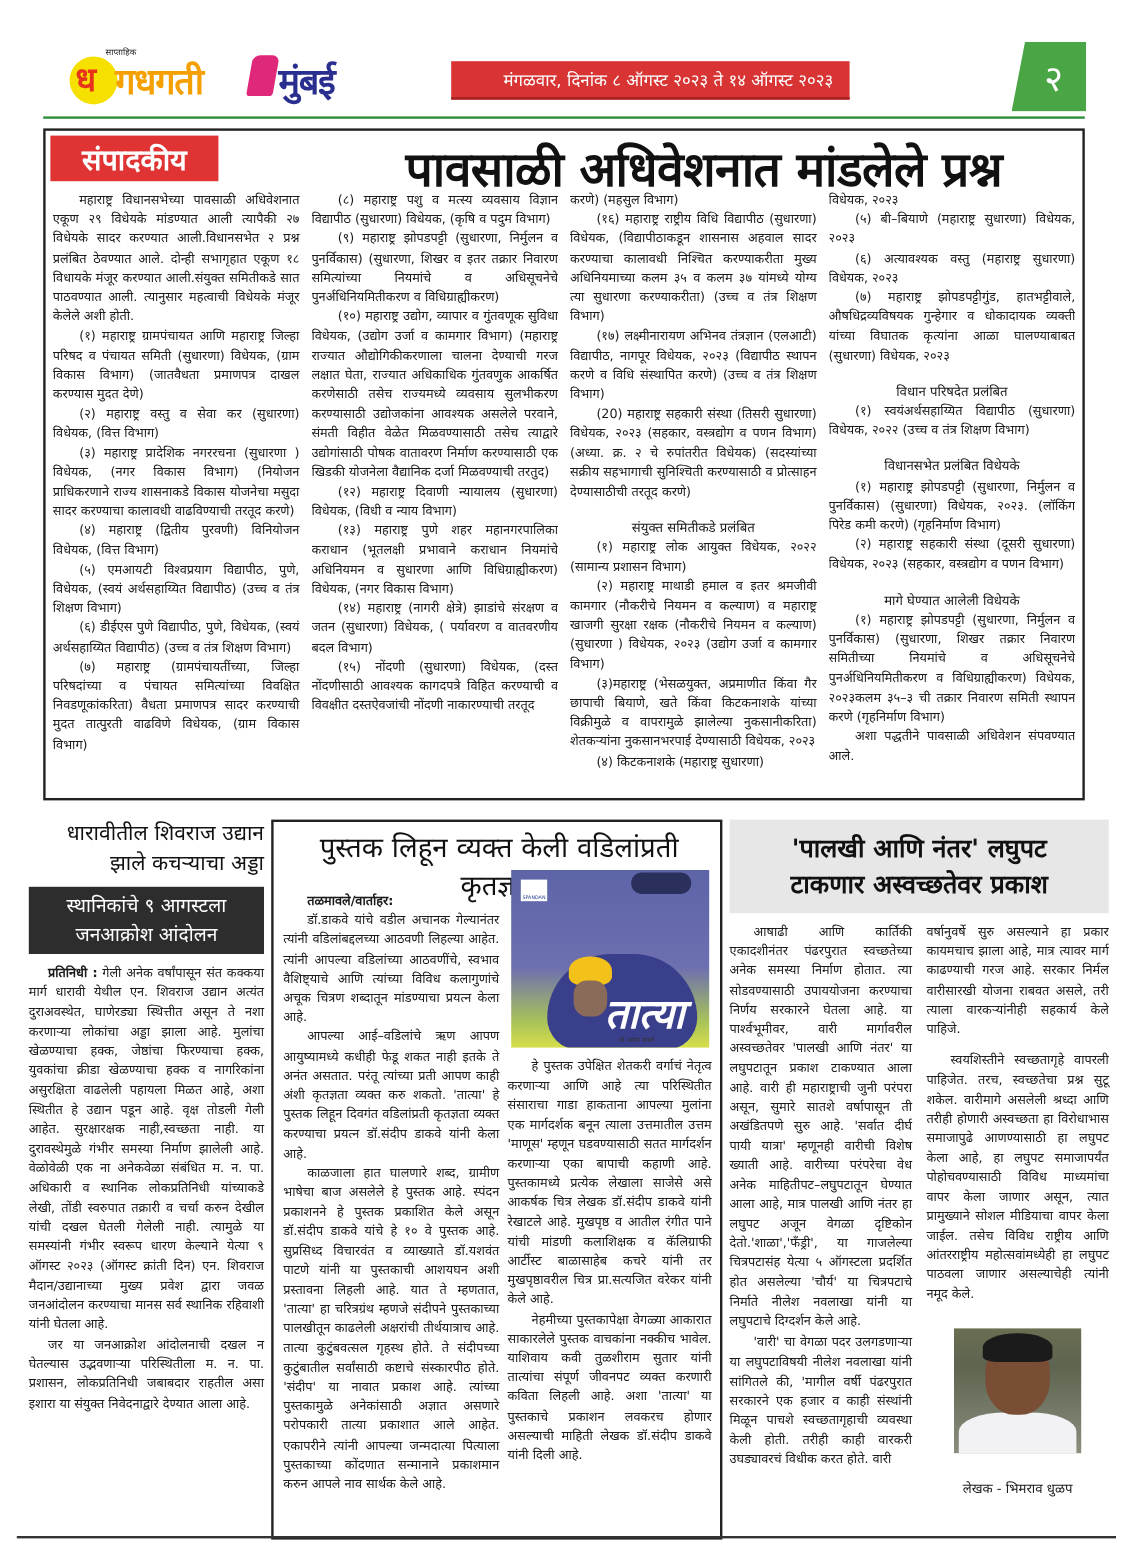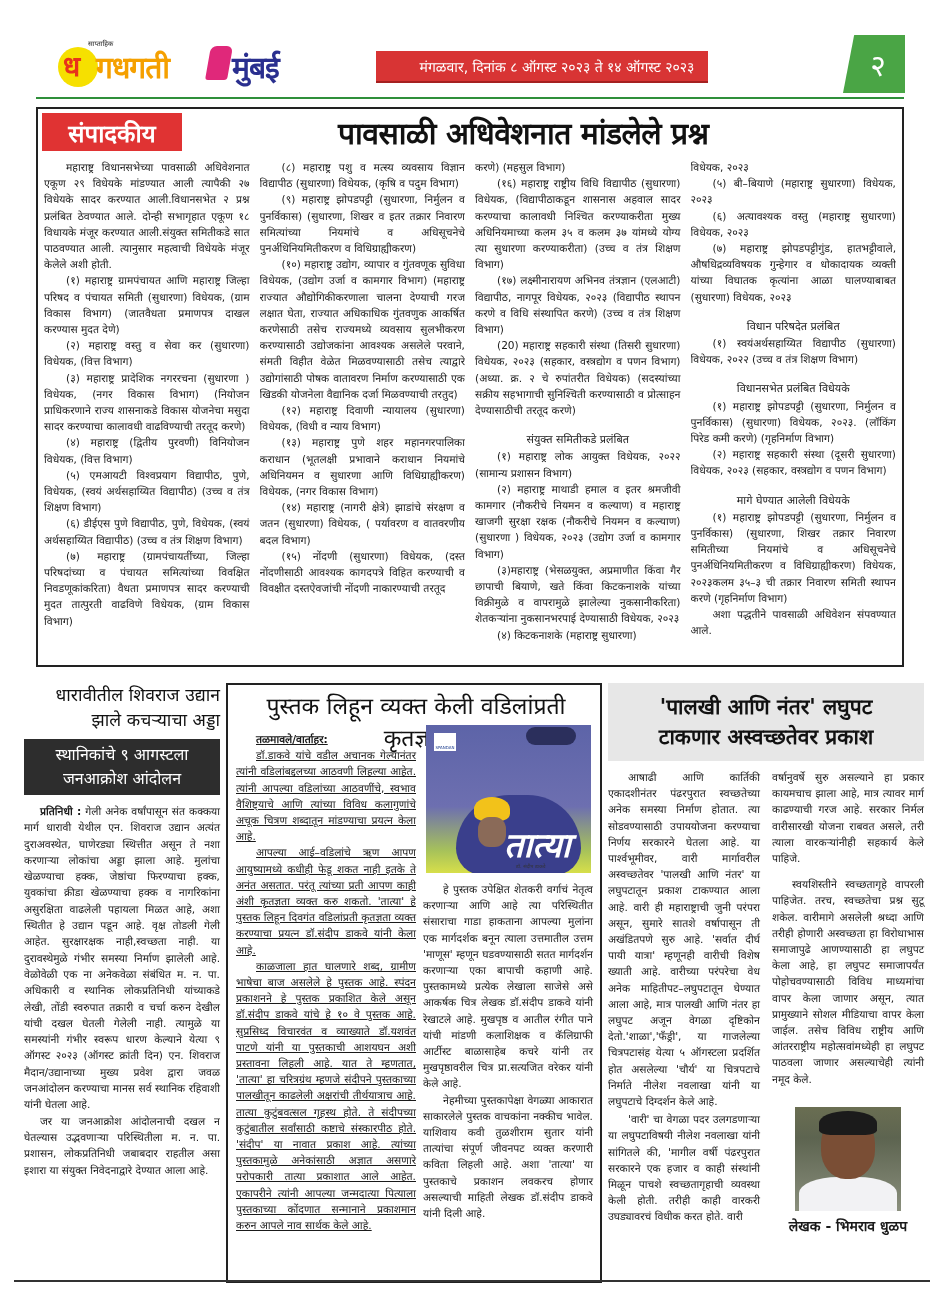--- a/index.html
+++ b/index.html
@@ -15,37 +15,37 @@
   .logo-main { position: absolute; left: 66px; top: 16px; font-size: 30px; font-weight: bold; color: #f5a000; letter-spacing: -1px; }
   .logo-fist { position: absolute; left: 178px; top: 16px; width: 22px; height: 34px; background: #e0287a; border-radius: 6px 6px 3px 3px; transform: skewX(-10deg); }
   .logo-mumbai { position: absolute; left: 202px; top: 16px; font-size: 30px; font-weight: bold; color: #2a2f8f; letter-spacing: -1px; }
   .date-banner { position: absolute; left: 376px; top: 51px; width: 332px; height: 32px; background: #d83434; color: #ffffff; font-size: 14px; display: flex; align-items: center; justify-content: center; border-bottom: 2px solid #a52020; padding-left: 30px; }
   .page-num { position: absolute; left: 843px; top: 35px; width: 62px; height: 58px; background: #4aa545; clip-path: polygon(18% 0, 100% 0, 100% 100%, 0 100%); color: #ffffff; font-size: 30px; display: flex; align-items: center; justify-content: center; padding-left: 8px; }
   .mast-rule { position: absolute; left: 36px; top: 97px; width: 868px; height: 2px; background: #2f8f3a; }
 
   
   .editorial { position: absolute; left: 36px; top: 107px; width: 868px; height: 560px; border: 2px solid #222; }
   .ed-label { position: absolute; left: 4px; top: 4px; width: 140px; height: 38px; background: #e03333; color: #fff; font-size: 24px; font-weight: bold; display: flex; align-items: center; justify-content: center; }
-  .ed-title { position: absolute; left: 300px; top: 3px; font-size: 30px; font-weight: bold; color: #111; letter-spacing: -0.5px; }
+  .ed-title { position: absolute; left: 300px; top: 3px; font-size: 40px; font-weight: bold; color: #111; letter-spacing: -0.5px; }
   .ed-cols { position: absolute; left: 6px; top: 50px; width: 852px; height: 504px; display: flex; gap: 10px; }
   .ed-col { flex: 1; font-size: 10.6px; line-height: 16.2px; text-align: justify; overflow: hidden; }
   .ed-col p { text-indent: 22px; }
   .ed-col h4 { text-align: center; font-weight: normal; font-size: 11px; margin-top: 14px; text-indent: 0; }
 
   
   .story1 { position: absolute; left: 24px; top: 683px; width: 196px; height: 600px; }
   .s1-head { font-size: 17.5px; font-weight: normal; text-align: right; line-height: 25px; color: #111; }
   .s1-sub { margin-top: 6px; background: #2d2d2d; color: #fff; font-size: 16px; text-align: center; line-height: 24px; padding: 4px 2px; }
   .s1-body { margin-top: 8px; font-size: 10.6px; line-height: 16.3px; text-align: justify; }
   .s1-body p { text-indent: 16px; }
   .s1-body b { font-weight: bold; }
 
   .story2 { position: absolute; left: 226px; top: 683px; width: 376px; height: 600px; border: 2px solid #222; }
   .s2-head { position: absolute; left: 8px; top: 4px; width: 360px; font-size: 23px; text-align: center; color: #111; }
-  .s2-left { position: absolute; left: 8px; top: 46px; width: 180px; font-size: 10.6px; line-height: 16.2px; text-align: justify; text-decoration: underline; }
+  .s2-left { position: absolute; left: 8px; top: 58px; width: 180px; font-size: 10.6px; line-height: 16.2px; text-align: justify; }
   .s2-left p { text-indent: 20px; }
   .s2-dateline { font-weight: bold; text-indent: 20px; }
   .s2-right { position: absolute; left: 195px; top: 196px; width: 170px; font-size: 10.6px; line-height: 16.2px; text-align: justify; }
   .s2-right p { text-indent: 20px; }
   .bookcover { position: absolute; left: 198px; top: 40px; width: 165px; height: 148px; background: linear-gradient(180deg, #5d64a8 0%, #6d6fb0 55%, #a7c25a 85%, #d7df4a 100%); overflow: hidden; }
   .bc-logo { position: absolute; left: 8px; top: 8px; width: 22px; height: 18px; background: #fff; font-size: 4px; color: #1c3d8e; text-align: center; line-height: 30px; }
   .bc-cloud { position: absolute; left: 100px; top: 2px; width: 50px; height: 18px; border-radius: 12px; background: #2b2f5c; }
   .bc-bigcloud { position: absolute; left: 30px; top: 70px; width: 125px; height: 80px; border-radius: 60px 60px 30px 30px; background: #3a3f8c; }
   .bc-turban { position: absolute; left: 48px; top: 72px; width: 36px; height: 24px; border-radius: 50% 50% 30% 30%; background: #f2c21a; }
   .bc-face { position: absolute; left: 52px; top: 92px; width: 28px; height: 30px; border-radius: 40%; background: #8a6a58; }
@@ -56,21 +56,21 @@
   .s3-headbox { background: #e7e7e7; width: 316px; height: 78px; display: flex; flex-direction: column; align-items: center; justify-content: center; }
   .s3-head { font-size: 21px; font-weight: bold; line-height: 30px; color: #111; }
   .s3-cols { position: absolute; left: 0; top: 86px; width: 316px; display: flex; gap: 12px; }
   .s3-col { flex: 1; font-size: 10.6px; line-height: 16.2px; text-align: justify; }
   .s3-col p { text-indent: 20px; }
   .s3-col p + p { margin-top: 2px; }
   .author-photo { margin: 20px auto 0; width: 106px; height: 104px; background: linear-gradient(180deg, #6a6e52 0%, #5d6450 30%, #8a8f7d 100%); position: relative; overflow: hidden; }
   .ap-head { position: absolute; left: 26px; top: 8px; width: 54px; height: 64px; border-radius: 45%; background: #7a4e35; }
   .ap-hair { position: absolute; left: 24px; top: 4px; width: 58px; height: 24px; border-radius: 50% 50% 20% 20%; background: #1b1b1b; }
   .ap-shirt { position: absolute; left: 4px; top: 70px; width: 98px; height: 40px; border-radius: 40% 40% 0 0; background: #f2f2f4; }
-  .author-caption { text-align: center; font-weight: bold; font-size: 14px; margin-top: 7px; }
+  .author-caption { text-align: center; font-weight: normal; font-size: 11px; margin-top: 22px; }
 
   .bottom-rule { position: absolute; left: 14px; top: 1280px; width: 916px; height: 2px; background: #333; }
 </style>
 </head>
 <body>
 
 <div class="masthead">
   <div class="logo">
     <span class="logo-small">साप्ताहिक</span>
     <div class="logo-circle"></div>

